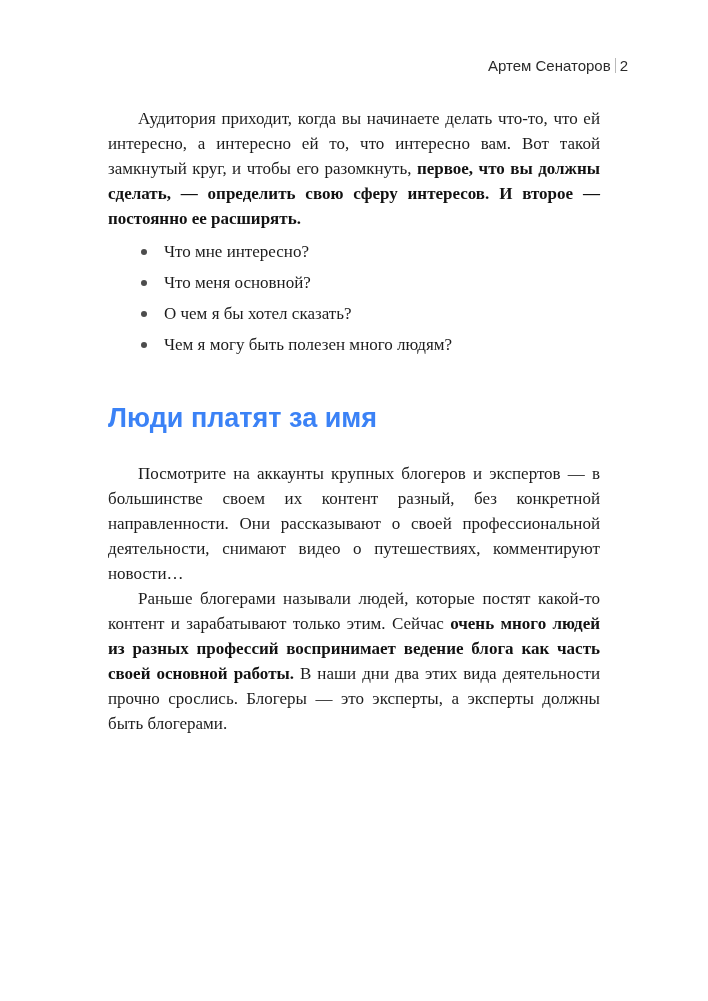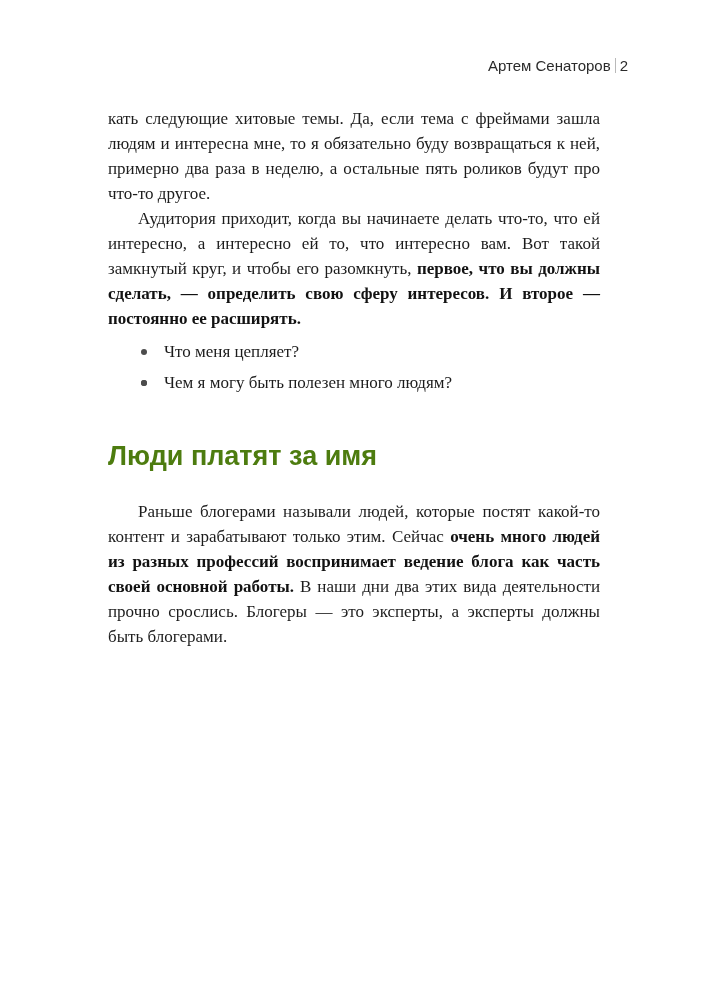--- a/index.html
+++ b/index.html
@@ -74,55 +74,60 @@
     height: 6px;
     border-radius: 50%;
     background: #4c4c4c;
   }
   .section-heading {
     margin: 46px 0 27px 0;
     font-family: "Liberation Sans", sans-serif;
     font-weight: 700;
     font-size: 27px;
     line-height: 31px;
-    color: #4d7c0f;
+    color: #3b82f6;
   }
 </style>
 </head>
 <body>
 
 <div class="page">
 
   <header class="page-header">
     <span>Артем Сенаторов</span>
     <span class="divider"></span>
     <span>2</span>
   </header>
 
   <main class="content">
 
-    <p class="para"><span>кать следующие хитовые темы. Да, если тема с фреймами зашла людям и интересна мне, то я обязательно буду возвращаться к ней, примерно два раза в неделю, а остальные пять роликов будут про что-то другое.</span></p>
 
     <p class="para indent"><span>Аудитория приходит, когда вы начинаете делать что-то, что ей интересно, а интересно ей то, что интересно вам. Вот такой замкнутый круг, и чтобы его разомкнуть, </span><strong>первое, что вы должны сделать, — определить свою сферу интересов. И второе — постоянно ее расширять.</strong></p>
 
 
     <ul class="bullets">
       <li>
         <span class="dot"></span>
-        <span>Что меня цепляет?</span>
+        <span>Что мне интересно?</span>
       </li>
       <li>
         <span class="dot"></span>
+        <span>Что меня основной?</span>
+      </li>
+      <li>
+        <span class="dot"></span>
+        <span>О чем я бы хотел сказать?</span>
       </li>
       <li>
         <span class="dot"></span>
         <span>Чем я могу быть полезен много людям?</span>
       </li>
     </ul>
 
     <h1 class="section-heading">Люди платят за имя</h1>
 
+    <p class="para indent"><span>Посмотрите на аккаунты крупных блогеров и экспертов — в большинстве своем их контент разный, без конкретной направленности. Они рассказывают о своей профессиональной деятельности, снимают видео о путешествиях, комментируют новости…</span></p>
 
     <p class="para indent"><span>Раньше блогерами называли людей, которые постят какой-то контент и зарабатывают только этим. Сейчас </span><strong>очень много людей из разных профессий воспринимает ведение блога как часть своей основной работы.</strong><span> В наши дни два этих вида деятельности прочно срослись. Блогеры — это эксперты, а эксперты должны быть блогерами.</span></p>
 
   </main>
 
 </div>
 
 </body></html>

